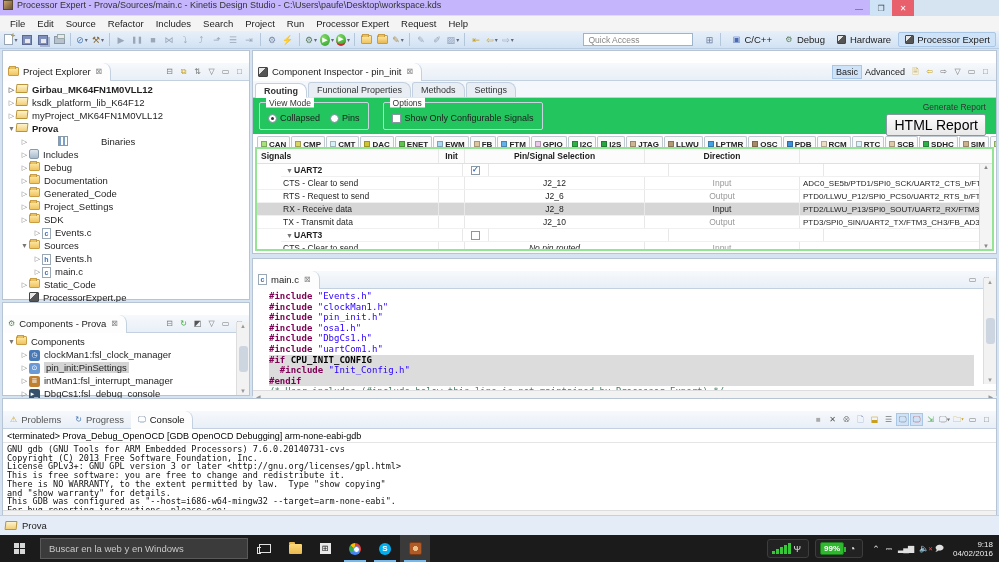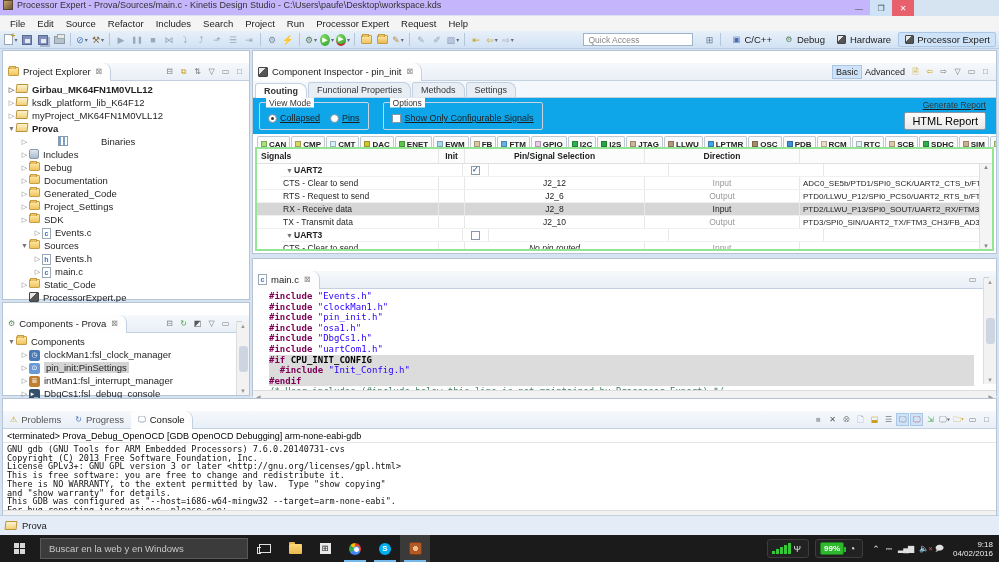--- a/index.html
+++ b/index.html
@@ -63,31 +63,31 @@
   
   .cico { width:11px; height:11px; border-radius:2px; display:inline-flex; align-items:center; justify-content:center; font-size:7px; color:#fff; flex:none; }
 
   
   #inspector-header-right { display:flex; align-items:center; margin-left:auto; padding-right:4px; }
   .mode-toggle { font-size:9px; padding:1px 3px; color:#222; }
   .mode-toggle.on { background:#cfe3f8; border:1px solid #a9c6e4; }
   .insp-tabs { height:17px; display:flex; align-items:flex-end; background:#f4f7fb; border-bottom:1px solid #c3d0df; padding-left:2px; }
   .insp-tab { font-size:9px; padding:2px 8px; border:1px solid #c3d0df; border-bottom:none; border-top-left-radius:3px; border-top-right-radius:8px; background:#e9eef5; margin-right:1px; color:#333; }
   .insp-tab.active { background:#fff; font-weight:bold; position:relative; top:1px; }
-  .opt-row { display:flex; align-items:flex-end; padding:4px 6px; height:36px; background:#0ea5e9;text-decoration:underline; }
+  .opt-row { display:flex; align-items:flex-start; padding:4px 6px; height:36px; background:#22c55e; }
   .groupbox { border:1px solid #c9d4e0; border-radius:2px; position:relative; padding:8px 8px 4px 8px; margin-right:14px; height:28px; display:flex; align-items:center; }
   .groupbox .glabel { position:absolute; top:-1px; left:6px; transform:translateY(-45%); background:#fff; padding:0 3px; font-size:8.5px; color:#333; }
   .radio { width:9px; height:9px; border:1px solid #7a8a9a; border-radius:50%; display:inline-block; position:relative; margin-right:3px; background:#fff; }
   .radio.sel::after { content:""; position:absolute; left:2px; top:2px; width:3px; height:3px; border-radius:50%; background:#333; }
   .checkbox { width:9px; height:9px; border:1px solid #8a97a5; background:#fff; display:inline-block; margin-right:4px; position:relative; }
   .checkbox.checked::after { content:"✓"; position:absolute; left:0px; top:-2px; font-size:8px; color:#3a6db5; font-weight:bold; }
   .optlabel { font-size:9px; margin-right:10px; display:flex; align-items:center; }
   .report-box { margin-left:auto; text-align:right; margin-right:4px; position:relative; padding-top:0; }
   .report-box .glabel2 { font-size:8.5px; color:#333; }
-  .htmlreport-btn { margin-top:2px; font-size:11px; border:1px solid #8a97a5; background:linear-gradient(#fdfdfd,#e8e8e8); padding:2px 7px; border-radius:2px; }
+  .htmlreport-btn { margin-top:2px; font-size:14px; border:1px solid #8a97a5; background:linear-gradient(#fdfdfd,#e8e8e8); padding:2px 7px; border-radius:2px; }
 
   .periph-strip { height:17px; display:flex; align-items:flex-end; background:#fff; padding-left:4px; overflow:hidden; }
   .periph-tab { display:flex; align-items:center; border:1px solid #c0c8d0; border-bottom:none; border-top-left-radius:2px; border-top-right-radius:2px; background:#fafafa; font-size:8px; font-weight:bold; color:#222; padding:1px 3px; margin-right:1px; white-space:nowrap; height:15px; }
   .periph-tab .sq { width:6px; height:6px; margin-right:2px; border:1px solid rgba(0,0,0,.25); flex:none; }
 
   #routing-table-wrap { position:absolute; left:2px; right:2px; top:96px; bottom:2px; border:2px solid #93e493; background:#fff; overflow:hidden; }
   .rt-head { display:flex; height:15px; border-bottom:1px solid #e0e0e0; background:#fcfcfc; font-size:8.5px; font-weight:bold; align-items:center; }
   .rt-col { border-right:1px solid #e8e8e8; height:100%; display:flex; align-items:center; justify-content:center; overflow:hidden; }
   .rt-row { display:flex; height:13px; border-bottom:1px solid #f0f0f0; font-size:8.5px; align-items:center; }
   .rt-row.selrow { background:#d6d6d6; }

